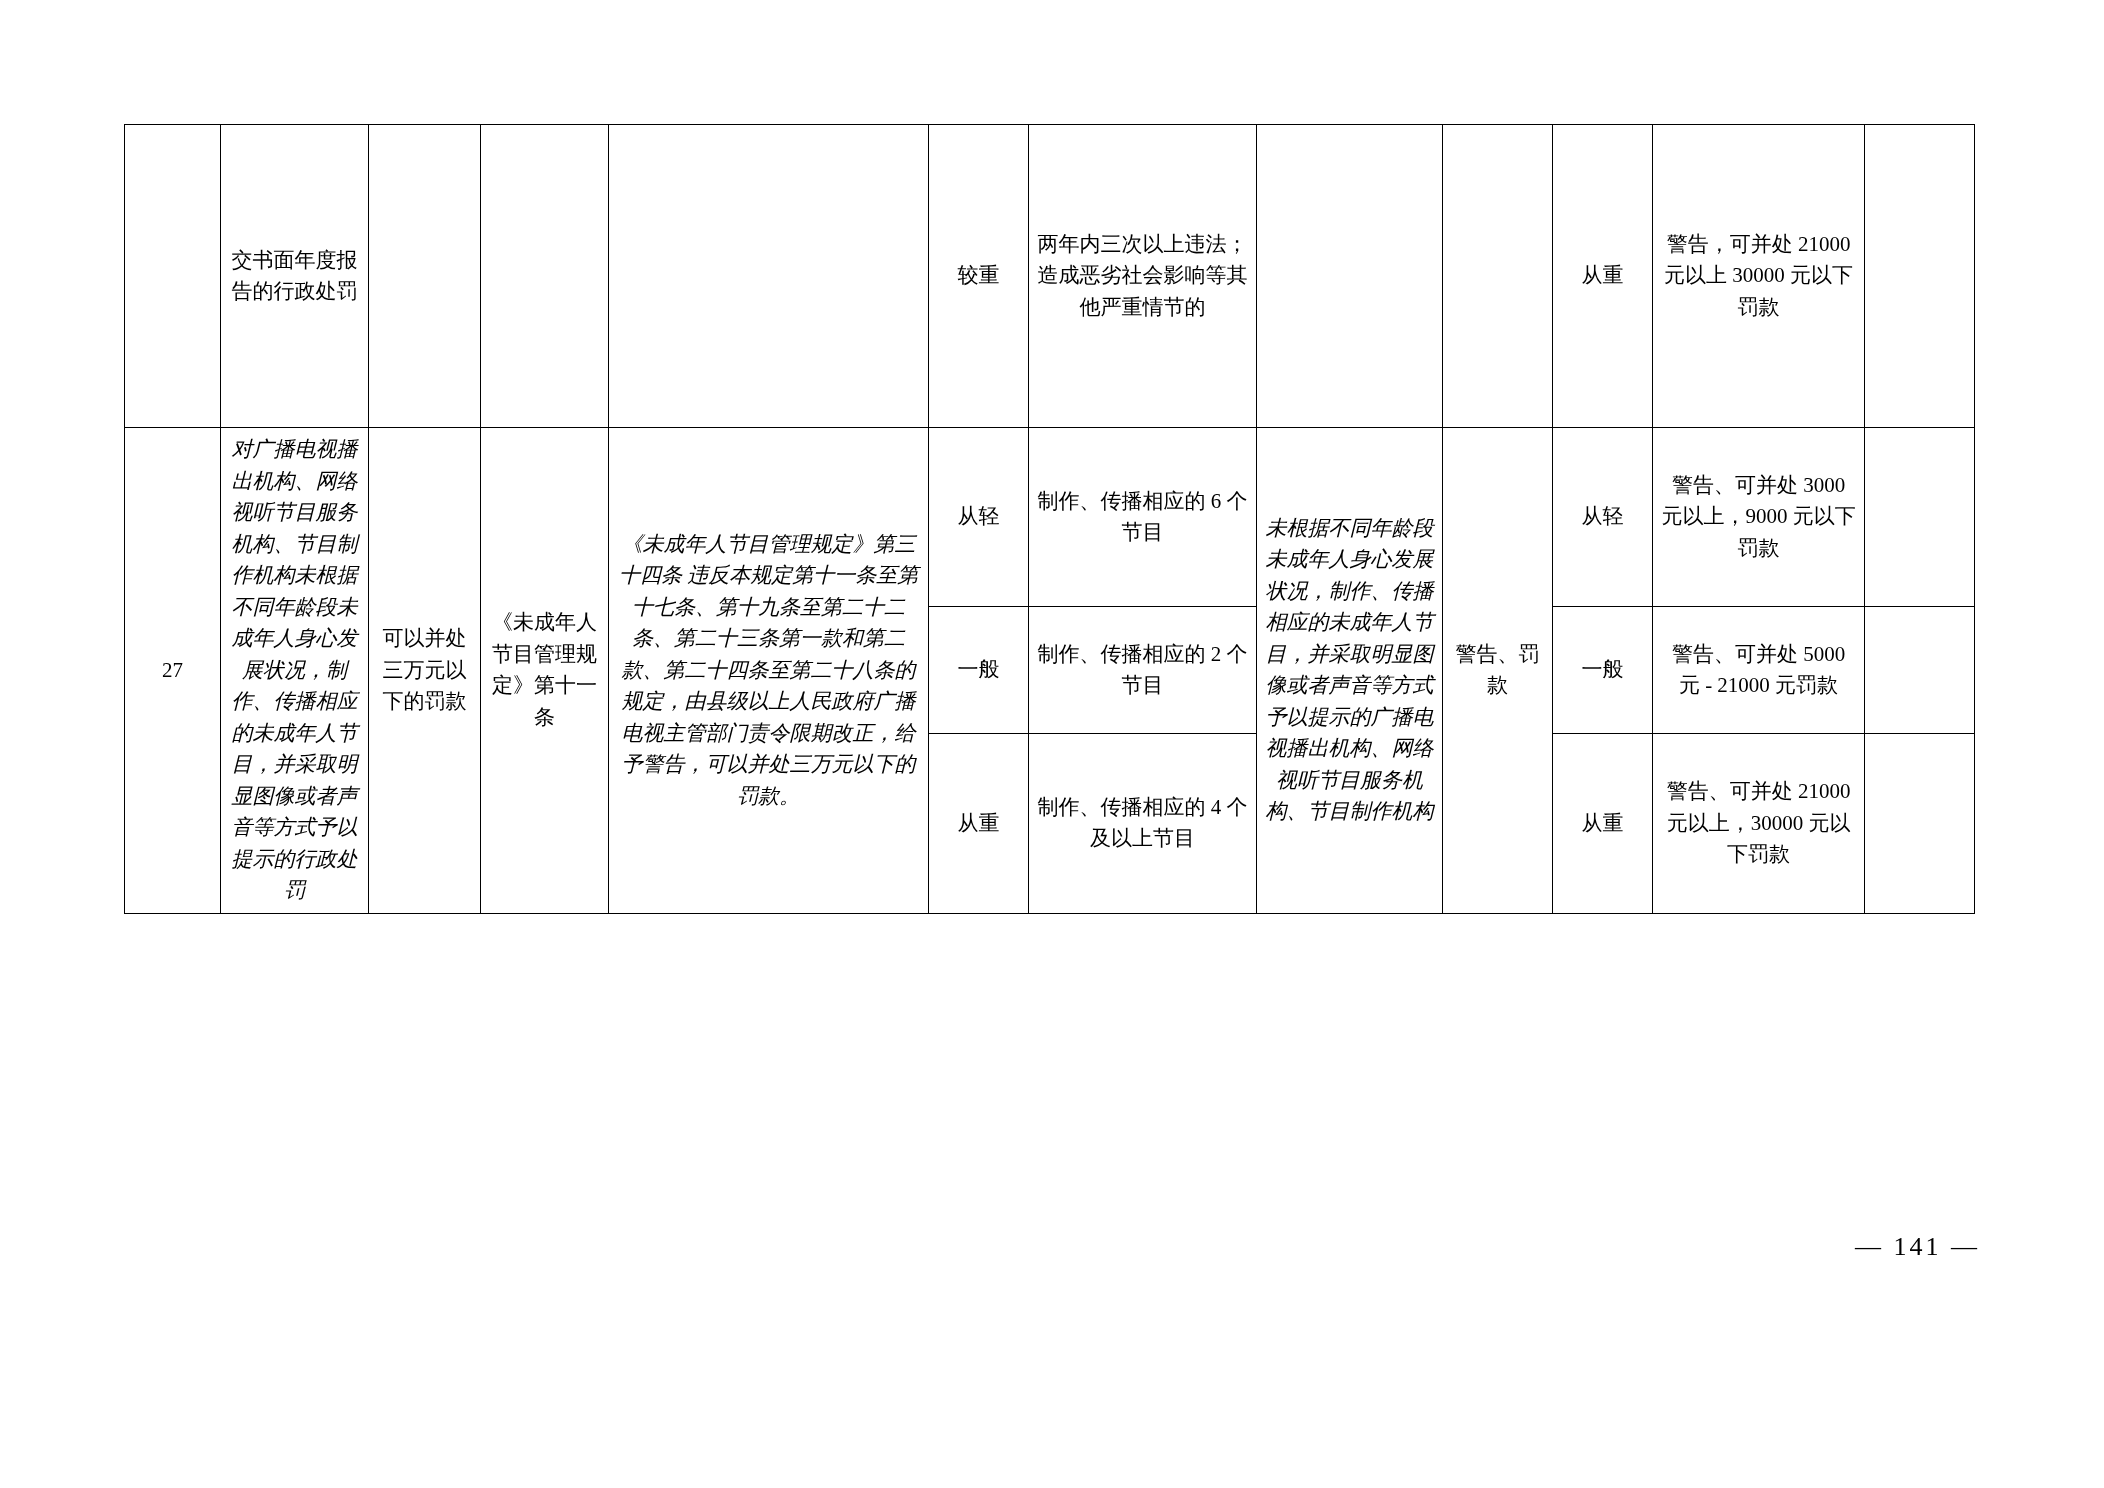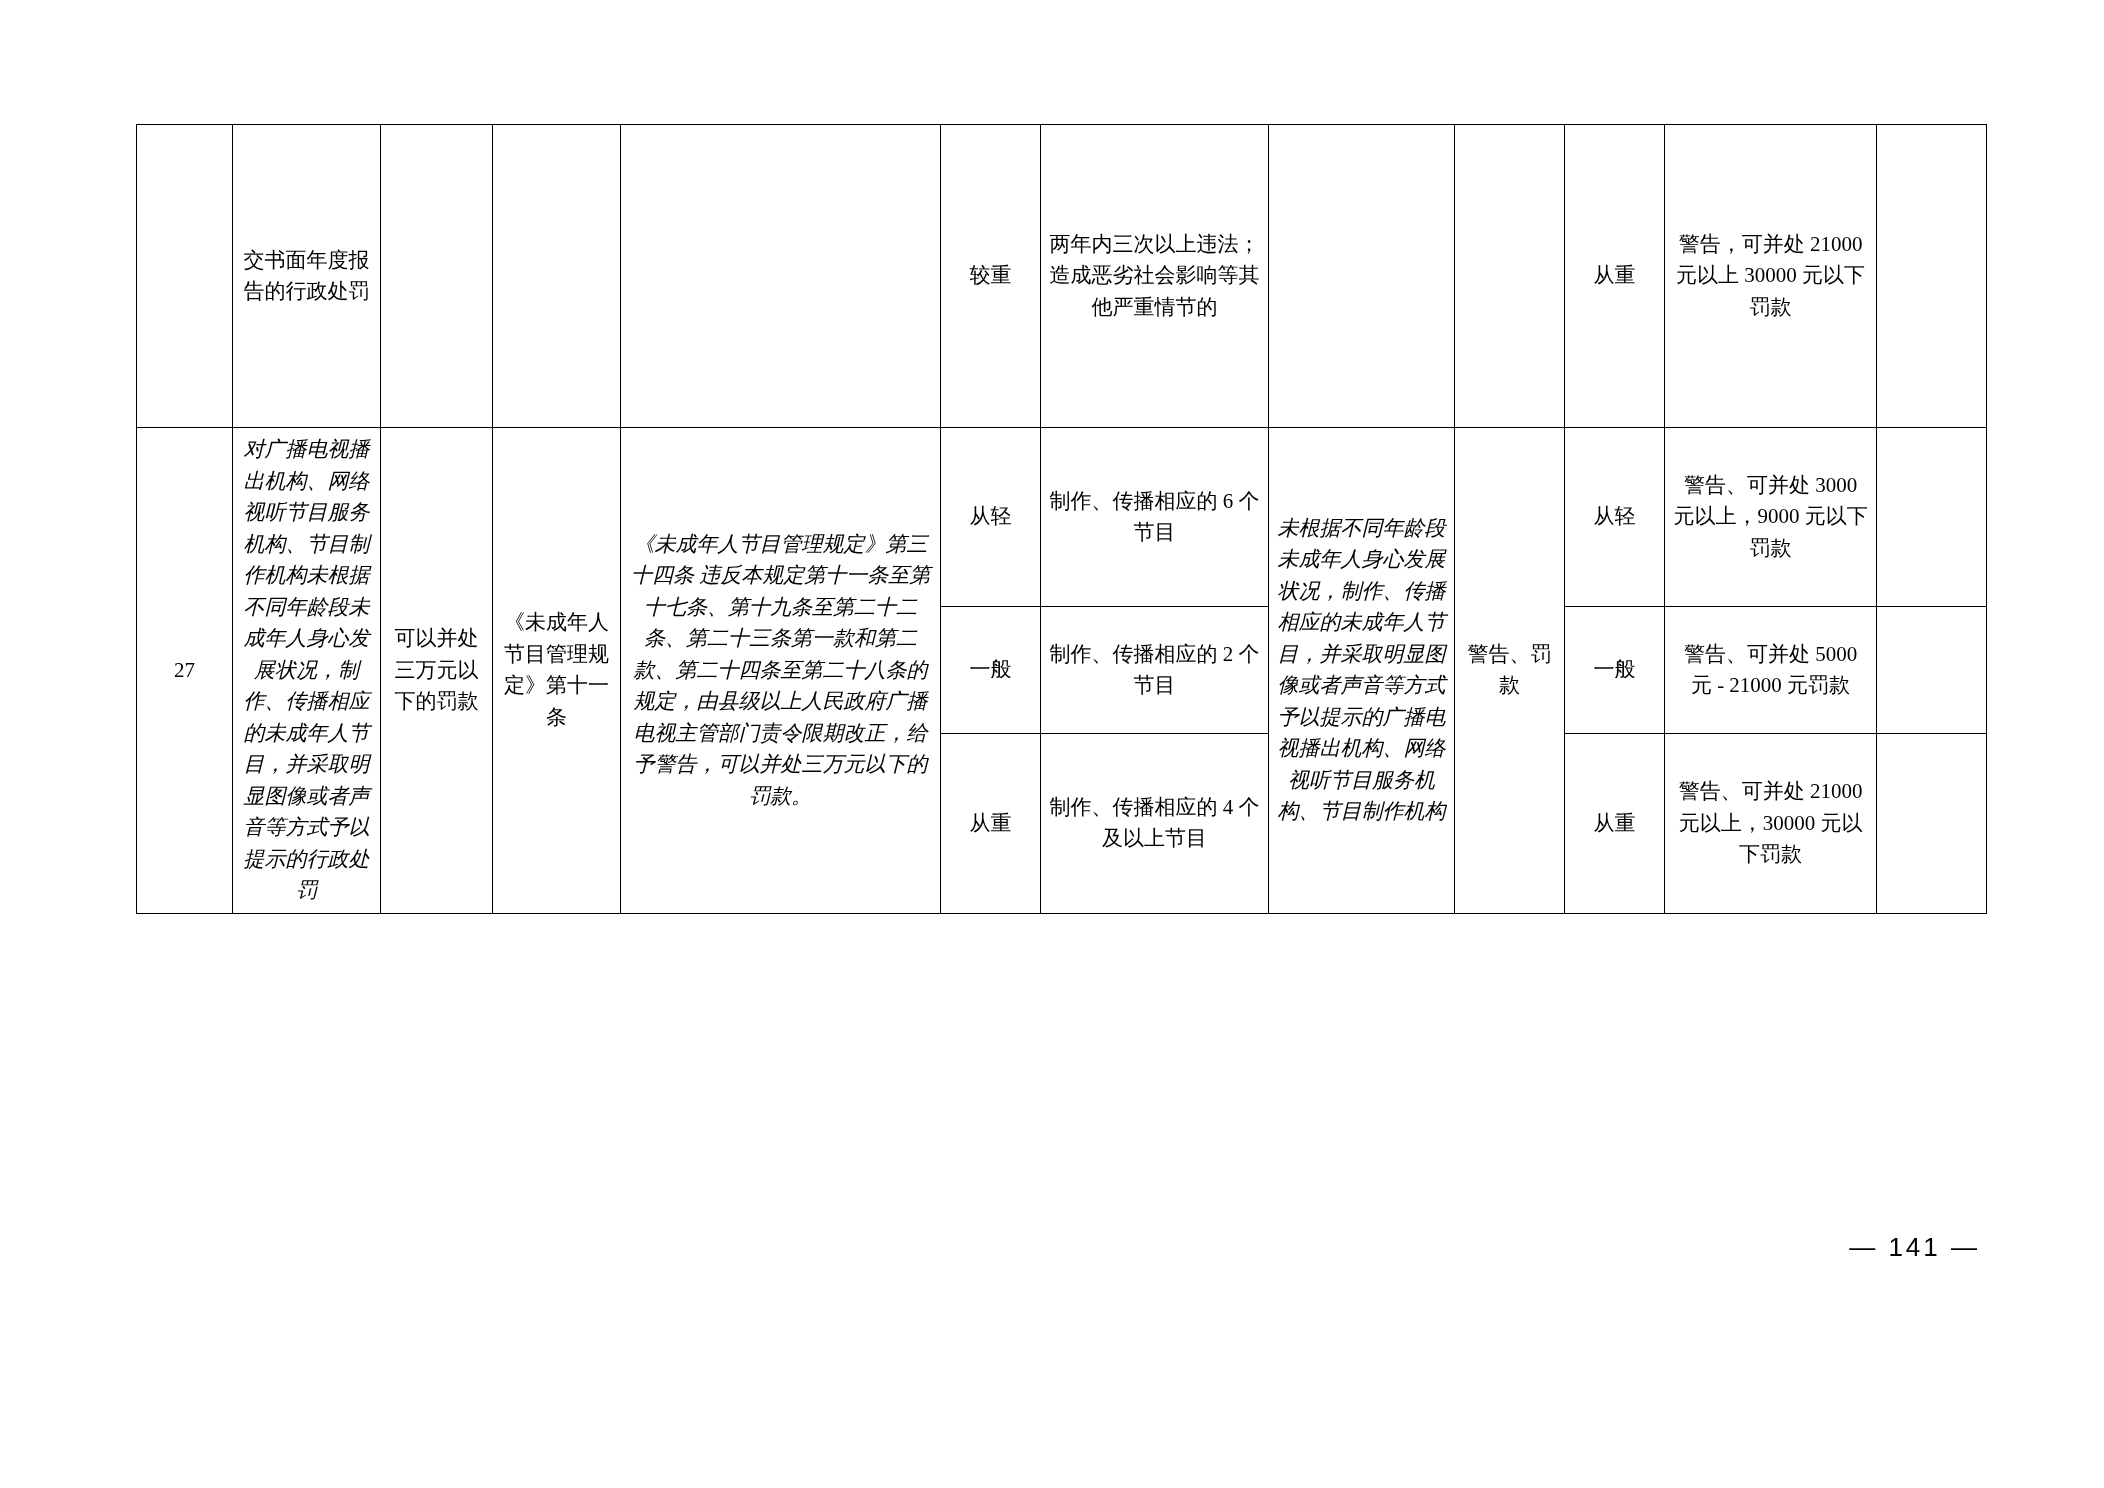--- a/index.html
+++ b/index.html
@@ -17,21 +17,21 @@
   }
   .page {
     position: absolute;
     left: 0;
     top: 0;
     width: 2104px;
     height: 1488px;
   }
   .table-wrap {
     position: absolute;
-    left: 136px;
+    left: 124px;
     top: 124px;
     width: 1850px;
   }
   table.doc-table {
     border-collapse: collapse;
     table-layout: fixed;
     width: 1850px;
   }
   table.doc-table td {
     border: 1px solid #000000;
@@ -63,21 +63,21 @@
     font-style: italic;
   }
   .page-number {
     position: absolute;
     left: 0;
     top: 1232px;
     width: 1980px;
     text-align: right;
     font-size: 26px;
     letter-spacing: 3px;
-    font-family: Liberation Sans, sans-serif;
+    font-family: Liberation Serif, serif;
   }
 </style>
 </head>
 <body>
 
 <div class="page">
 
   <div class="table-wrap">
     <table class="doc-table">
       <colgroup>

